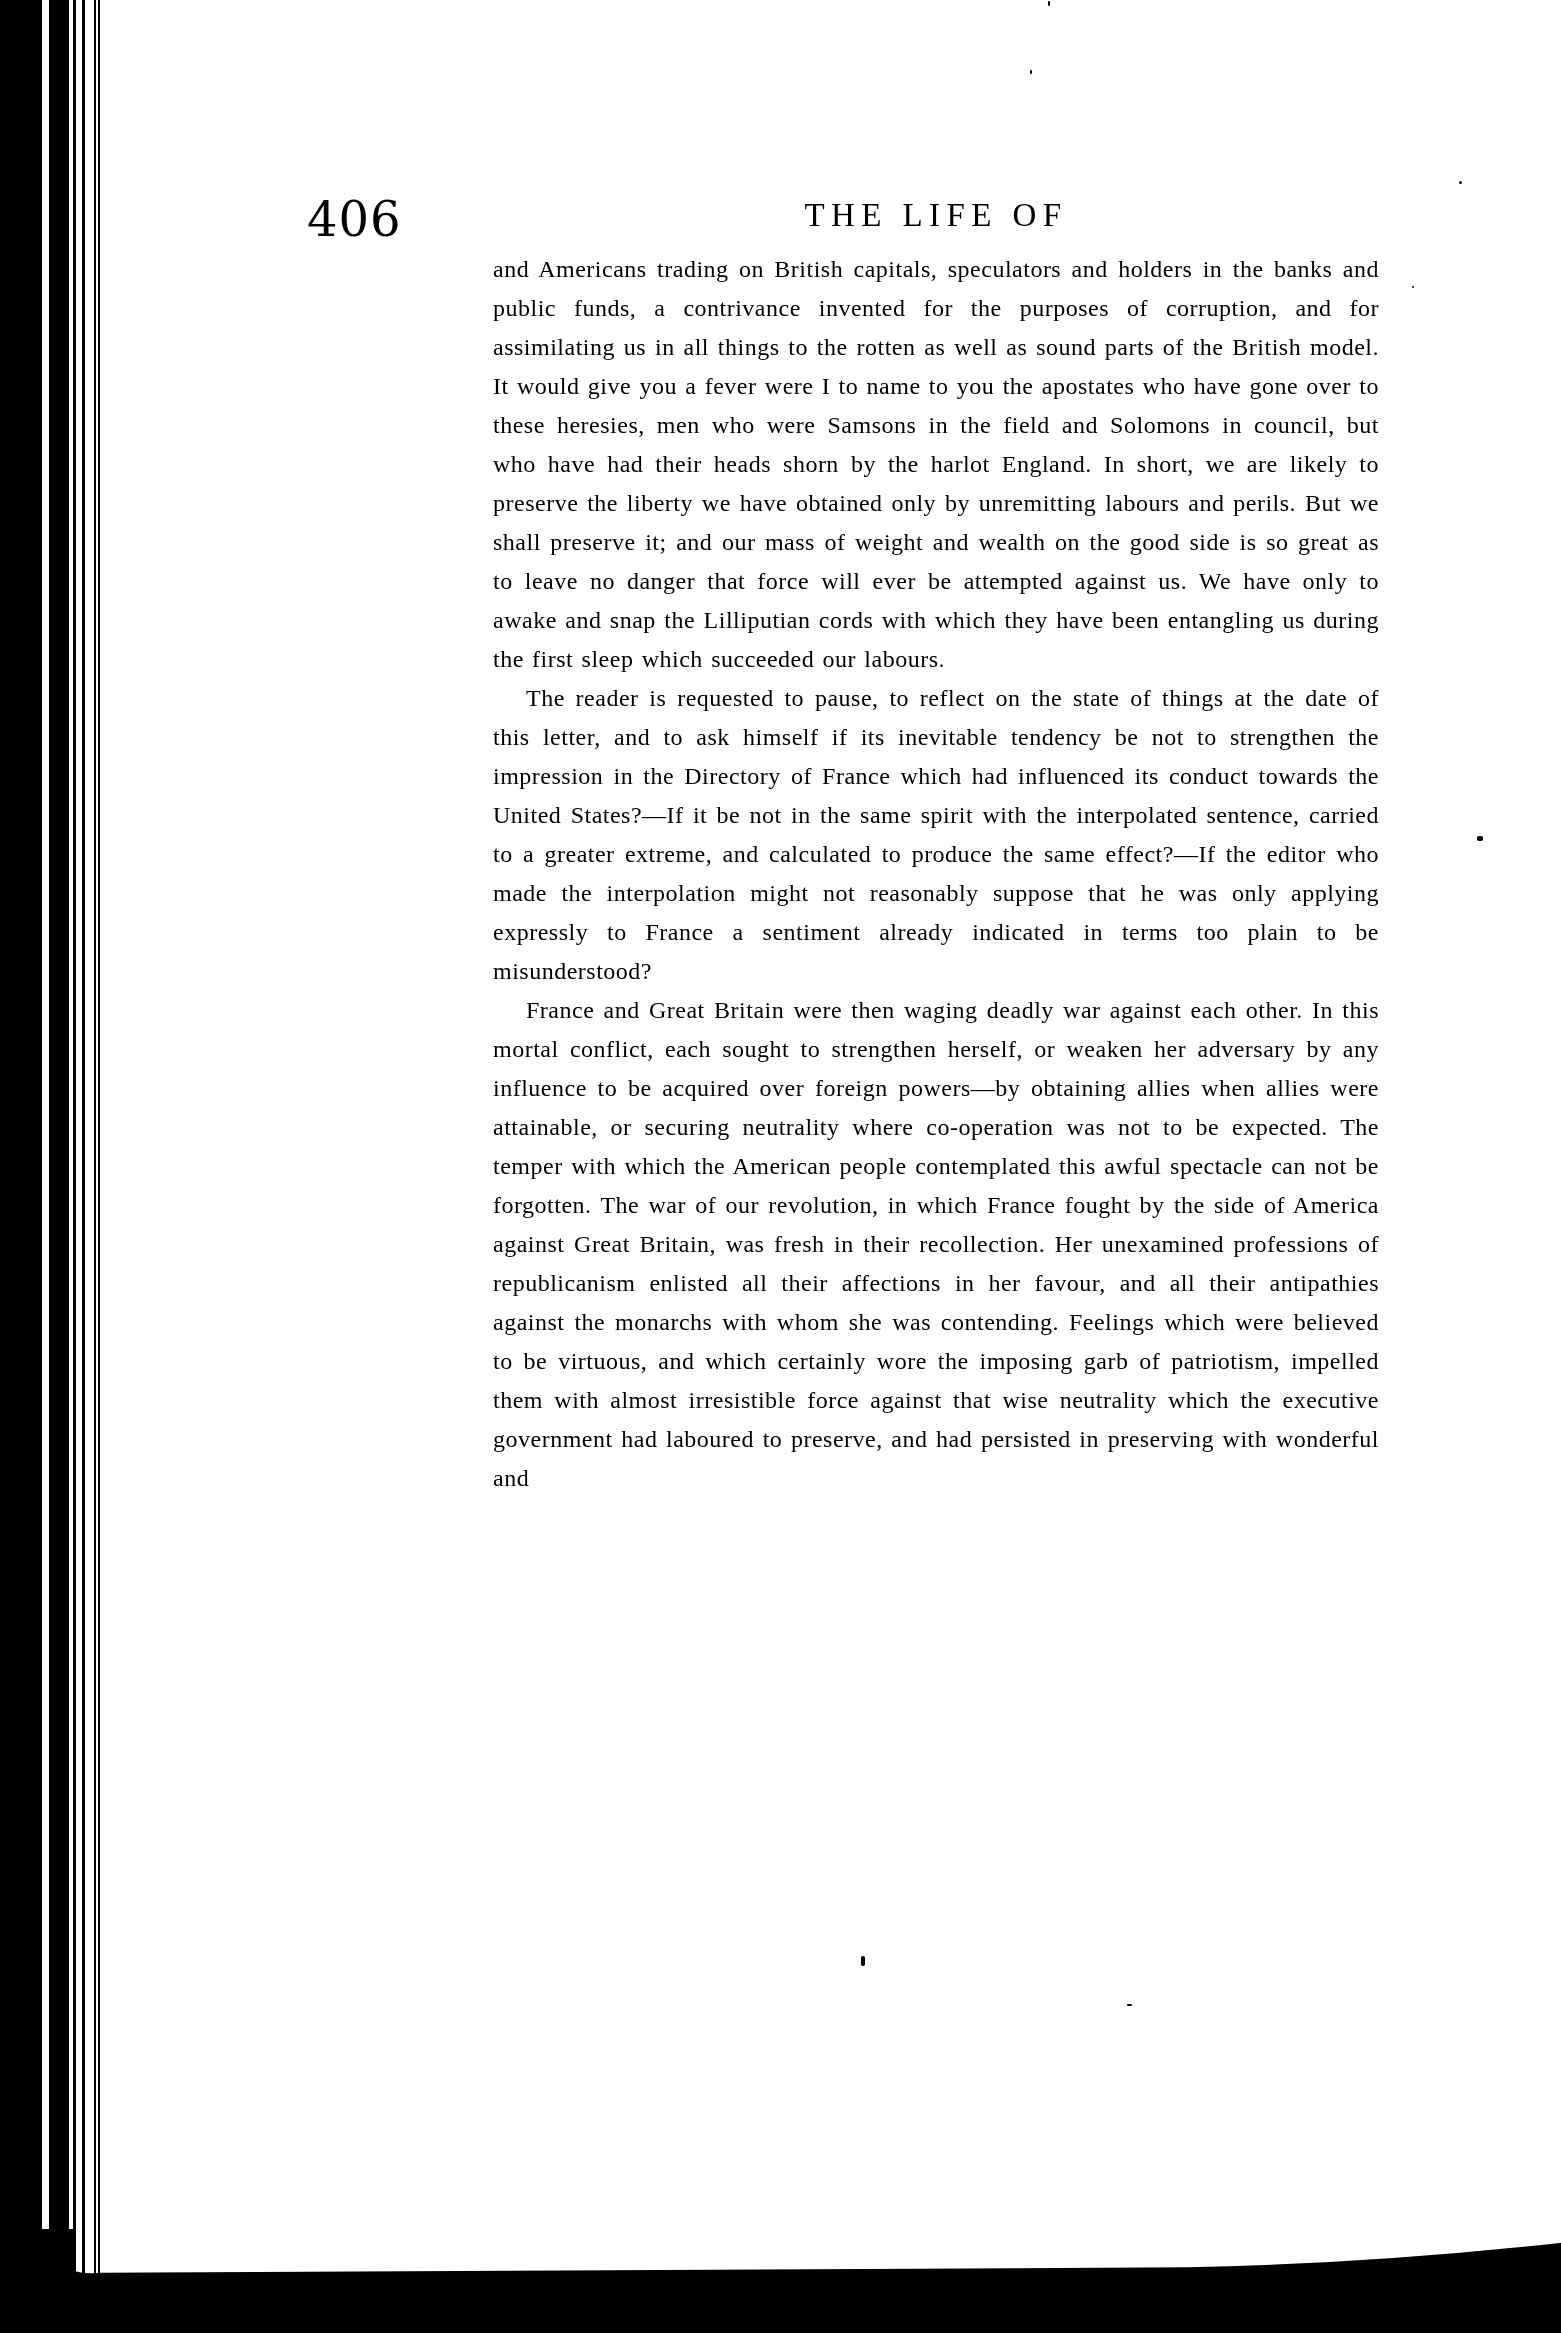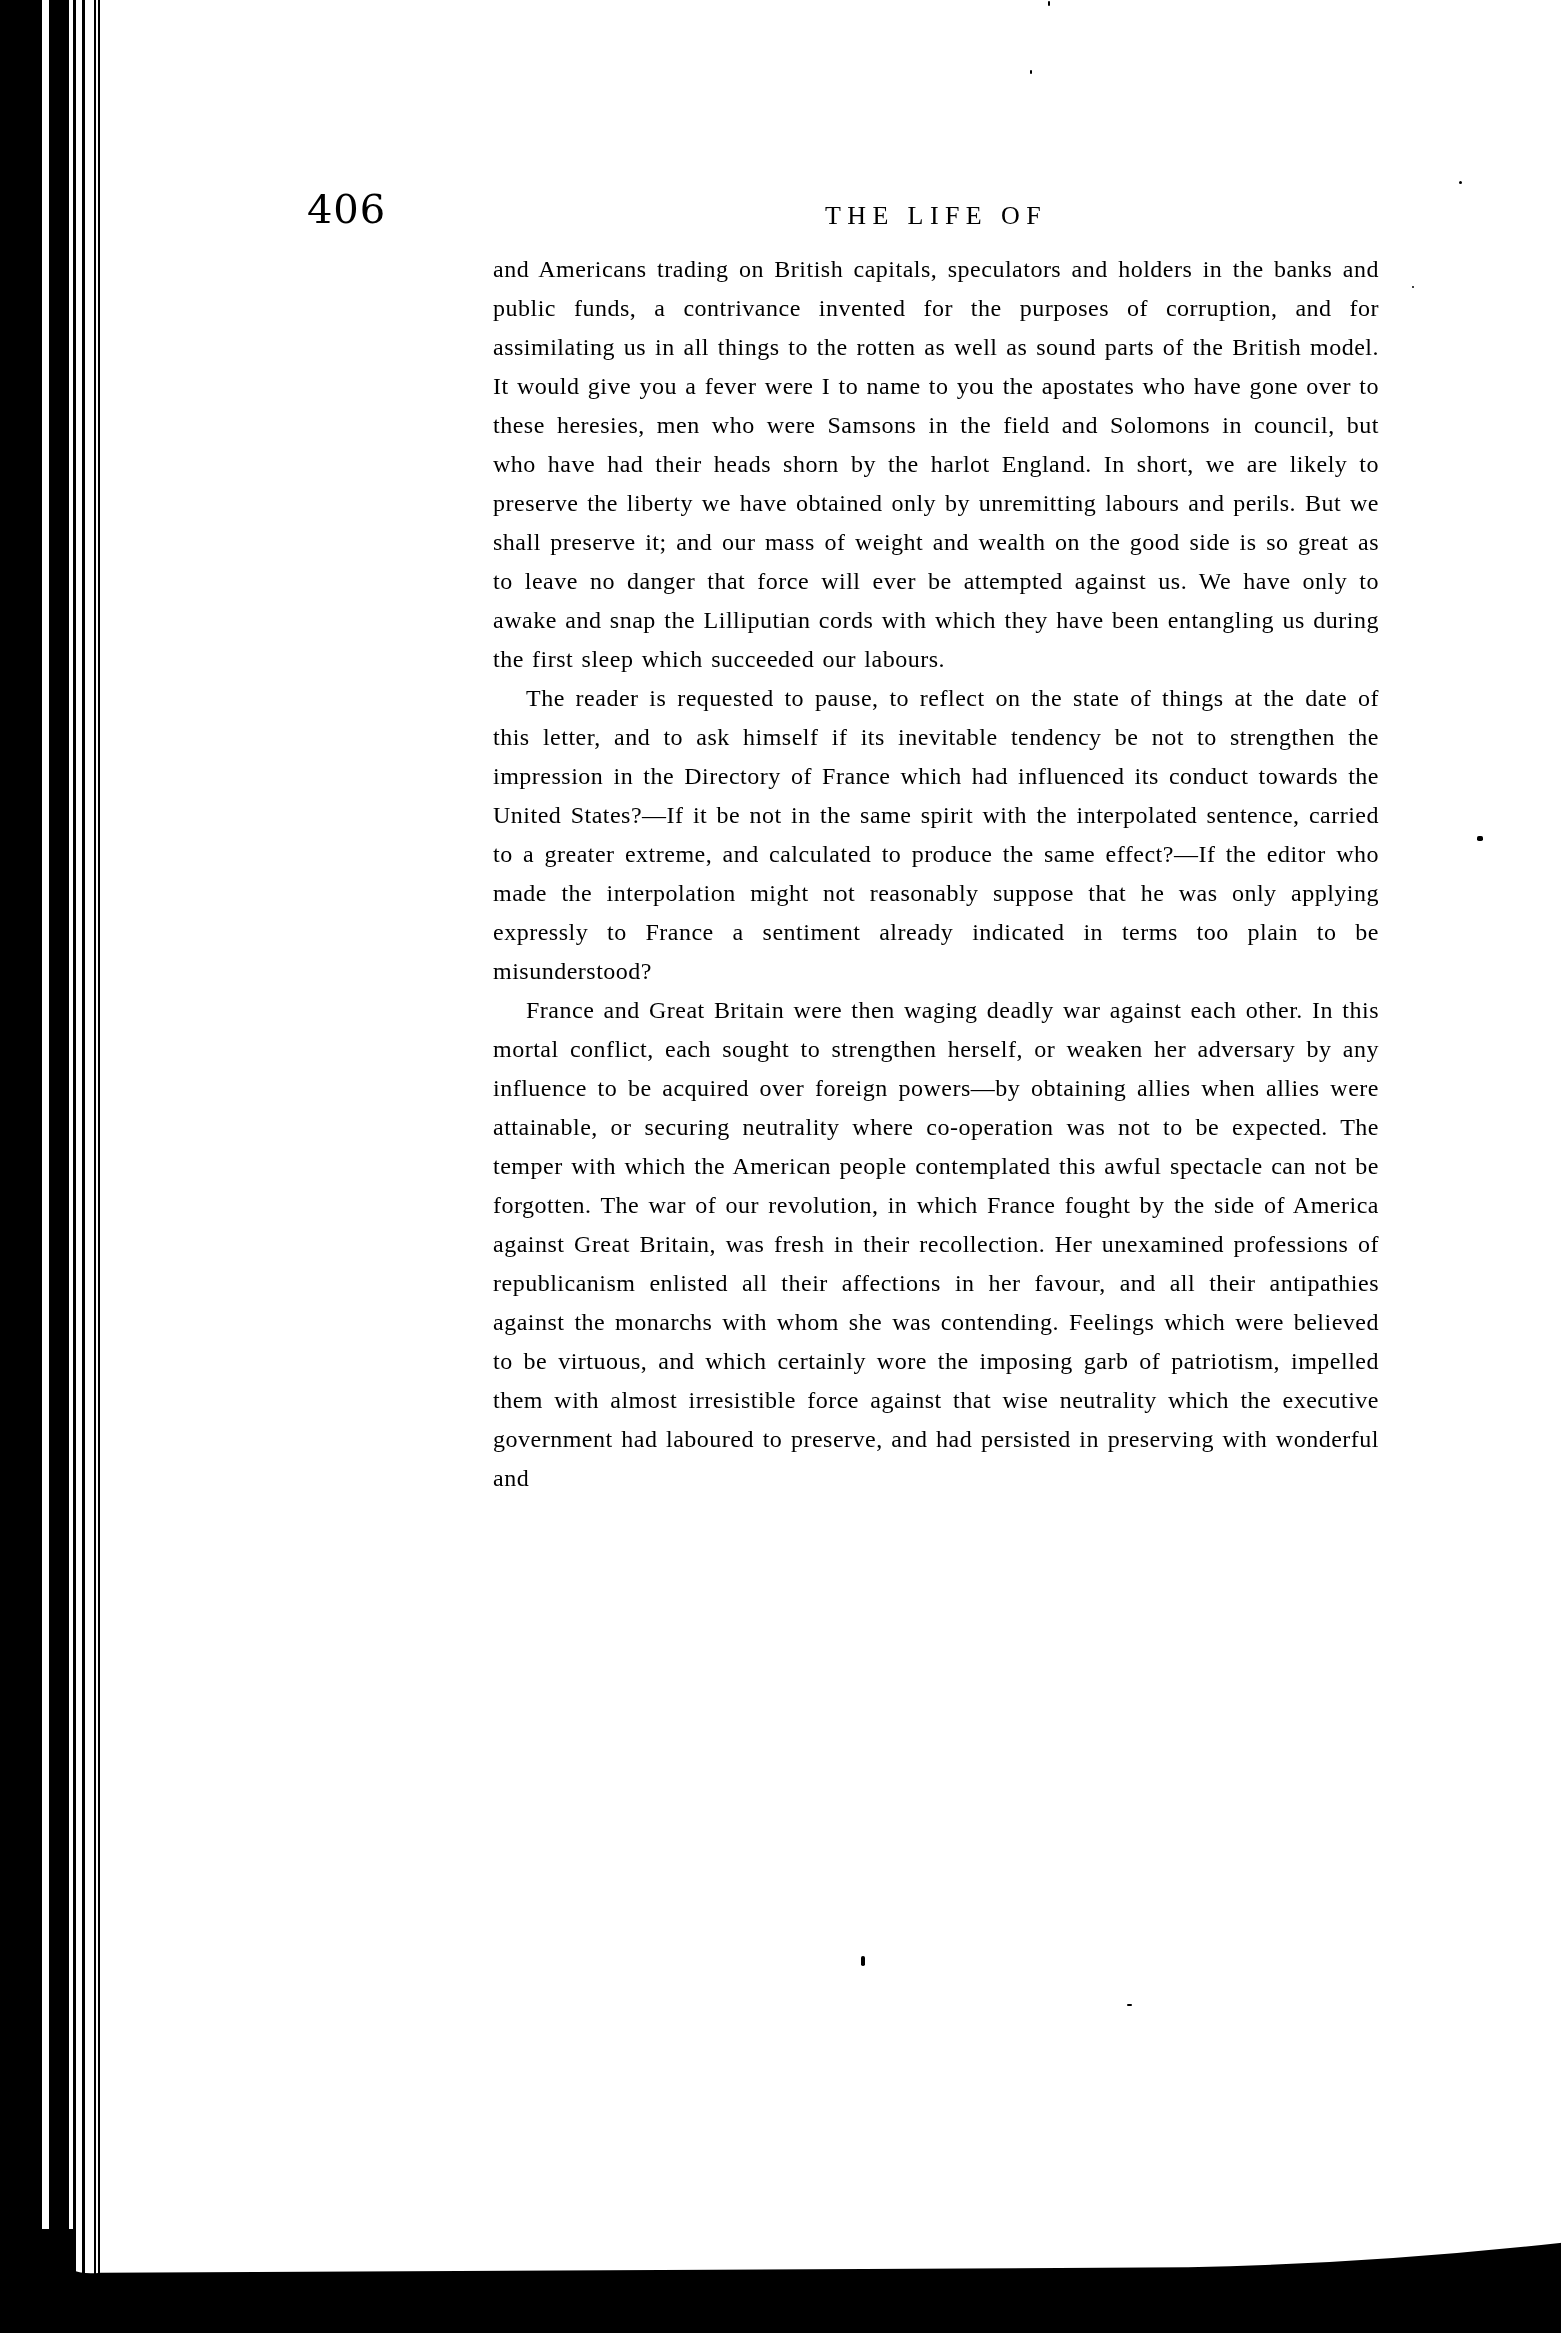--- a/index.html
+++ b/index.html
@@ -55,34 +55,34 @@
   .speck {
     position: absolute;
     background: #000;
     border-radius: 1.8px;
   }
 
   
   .page-number {
     position: absolute;
     left: 307px;
-    top: 182px;
-    font-size: 40px;
+    top: 192px;
+    font-size: 48px;
     line-height: 55px;
     font-family: "DejaVu Serif", "Liberation Serif", serif;
     font-weight: normal;
     letter-spacing: 0.9px;
   }
   .running-head {
     position: absolute;
     left: 493px;
     width: 886px;
     top: 197px;
     text-align: center;
-    font-size: 26px;
+    font-size: 33px;
     line-height: 37px;
     letter-spacing: 6.4px;
     font-weight: normal;
   }
 
   
   .body-text {
     position: absolute;
     left: 493px;
     top: 250px;

